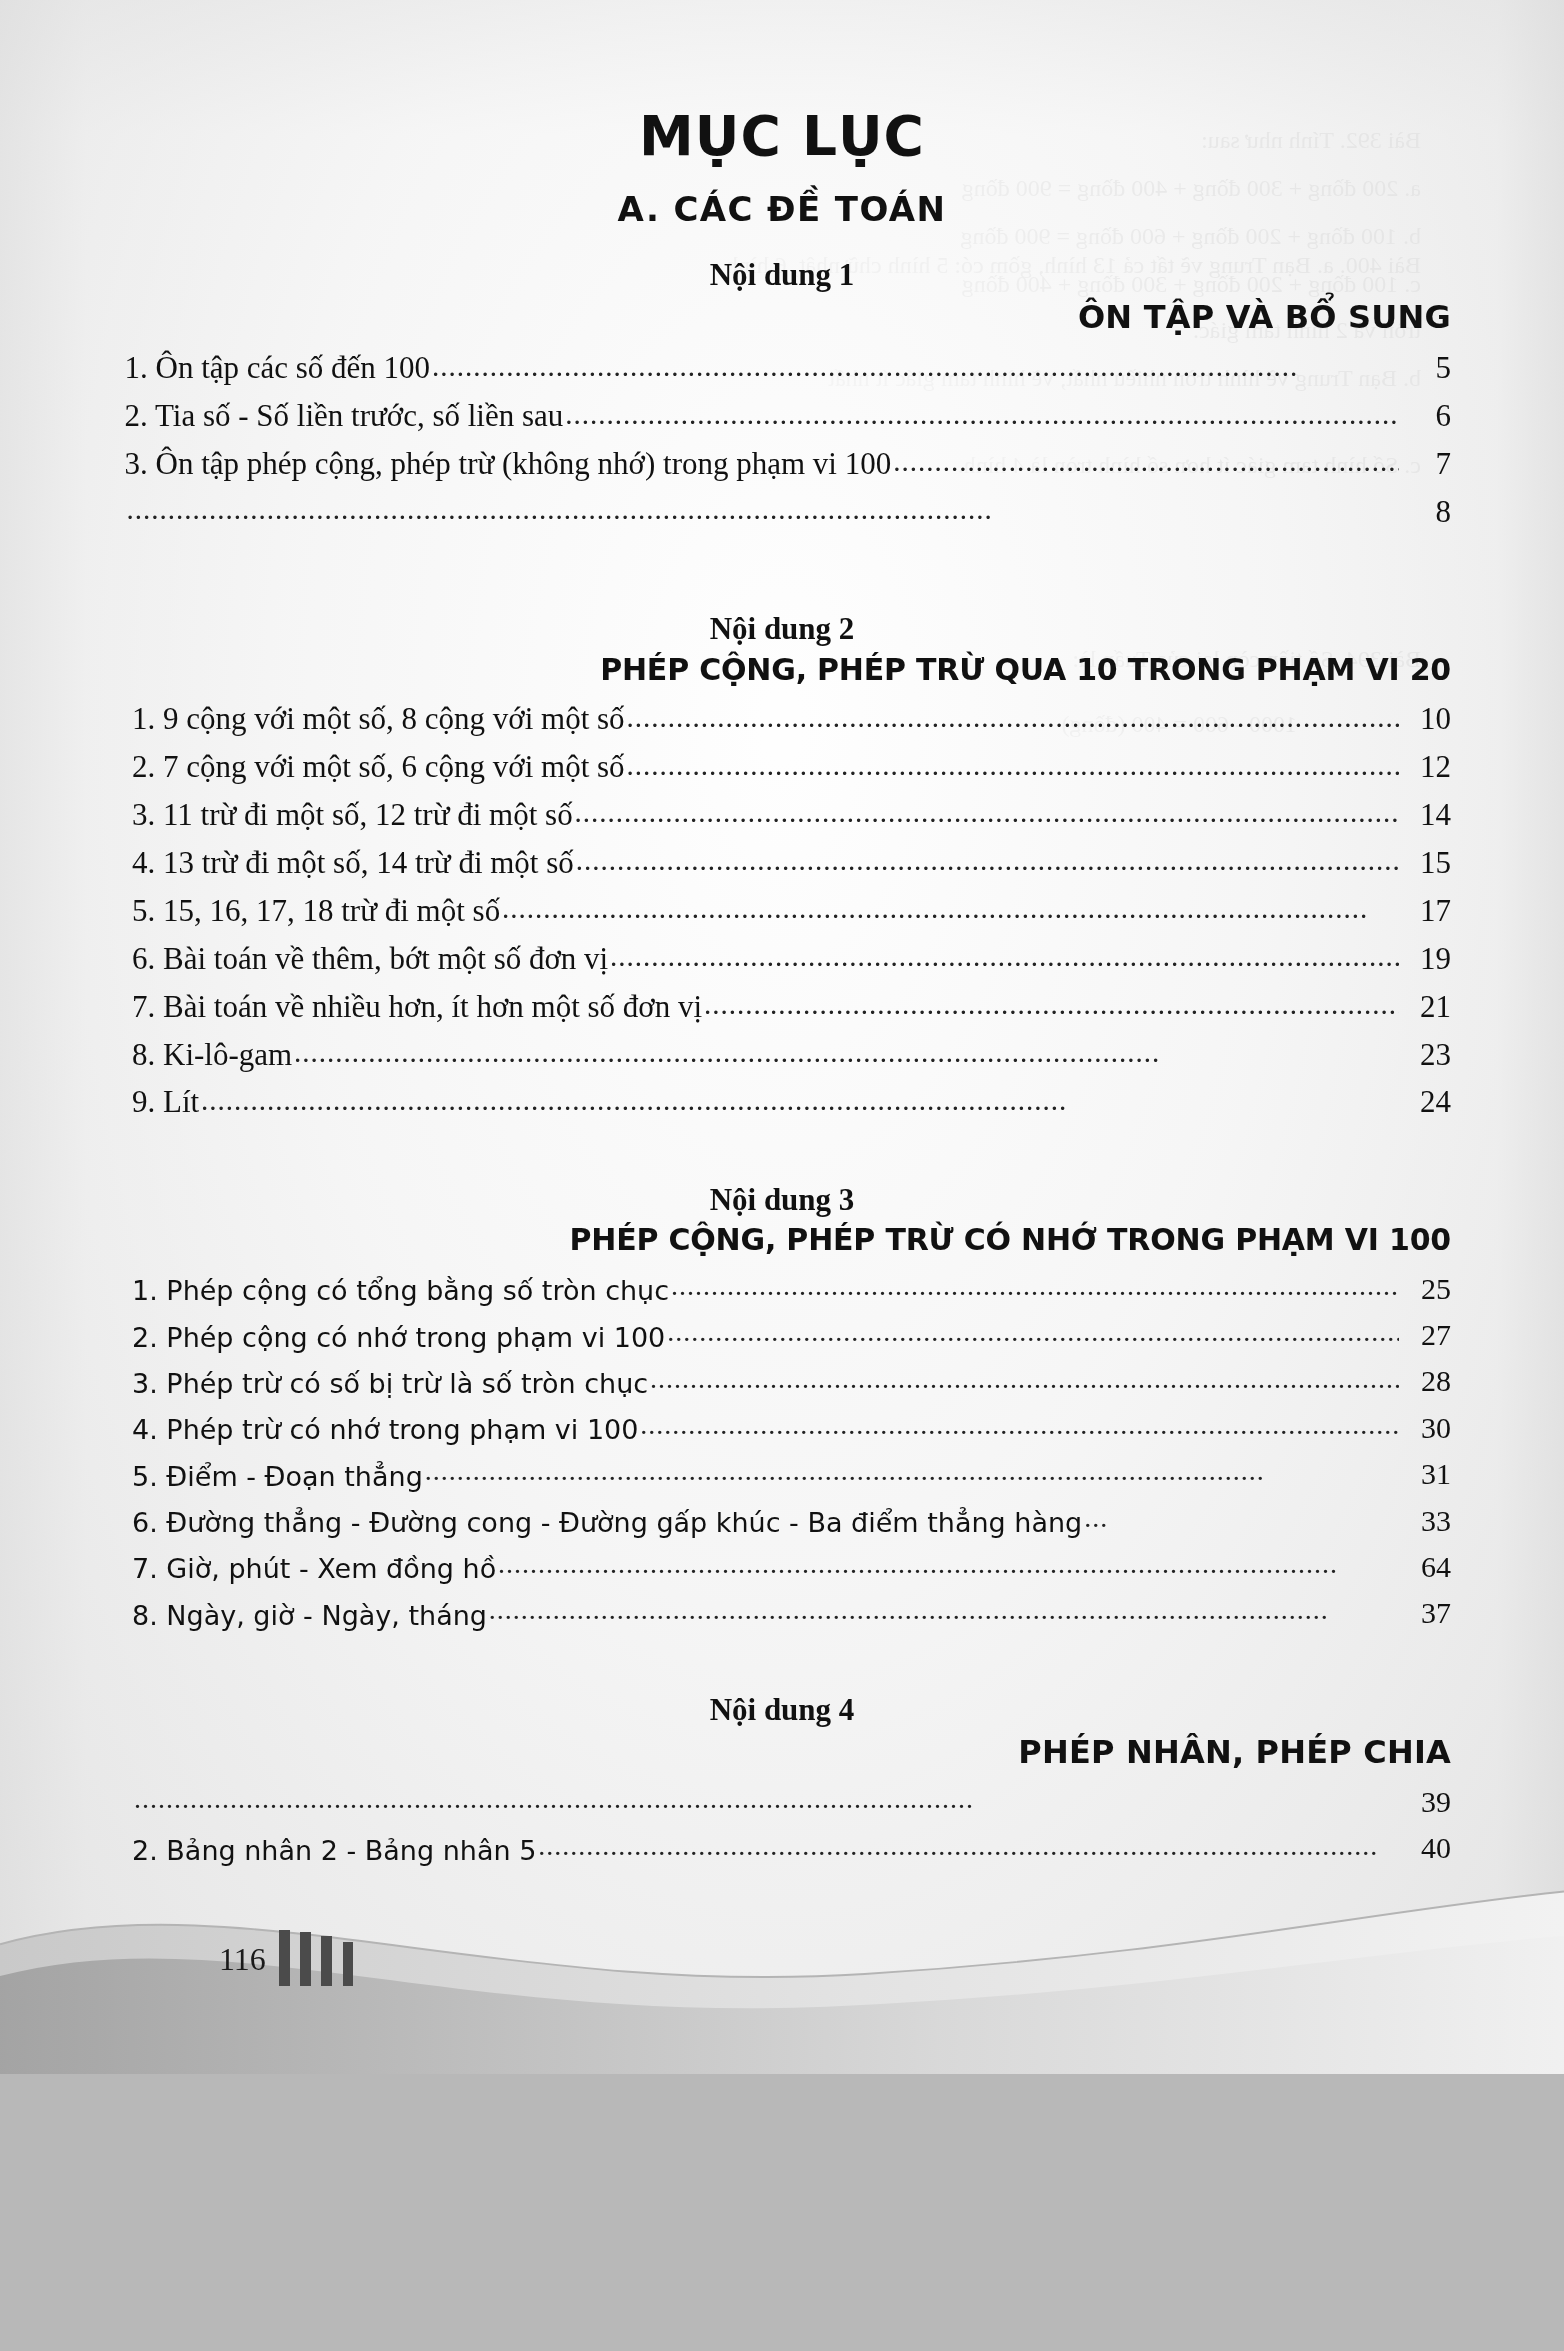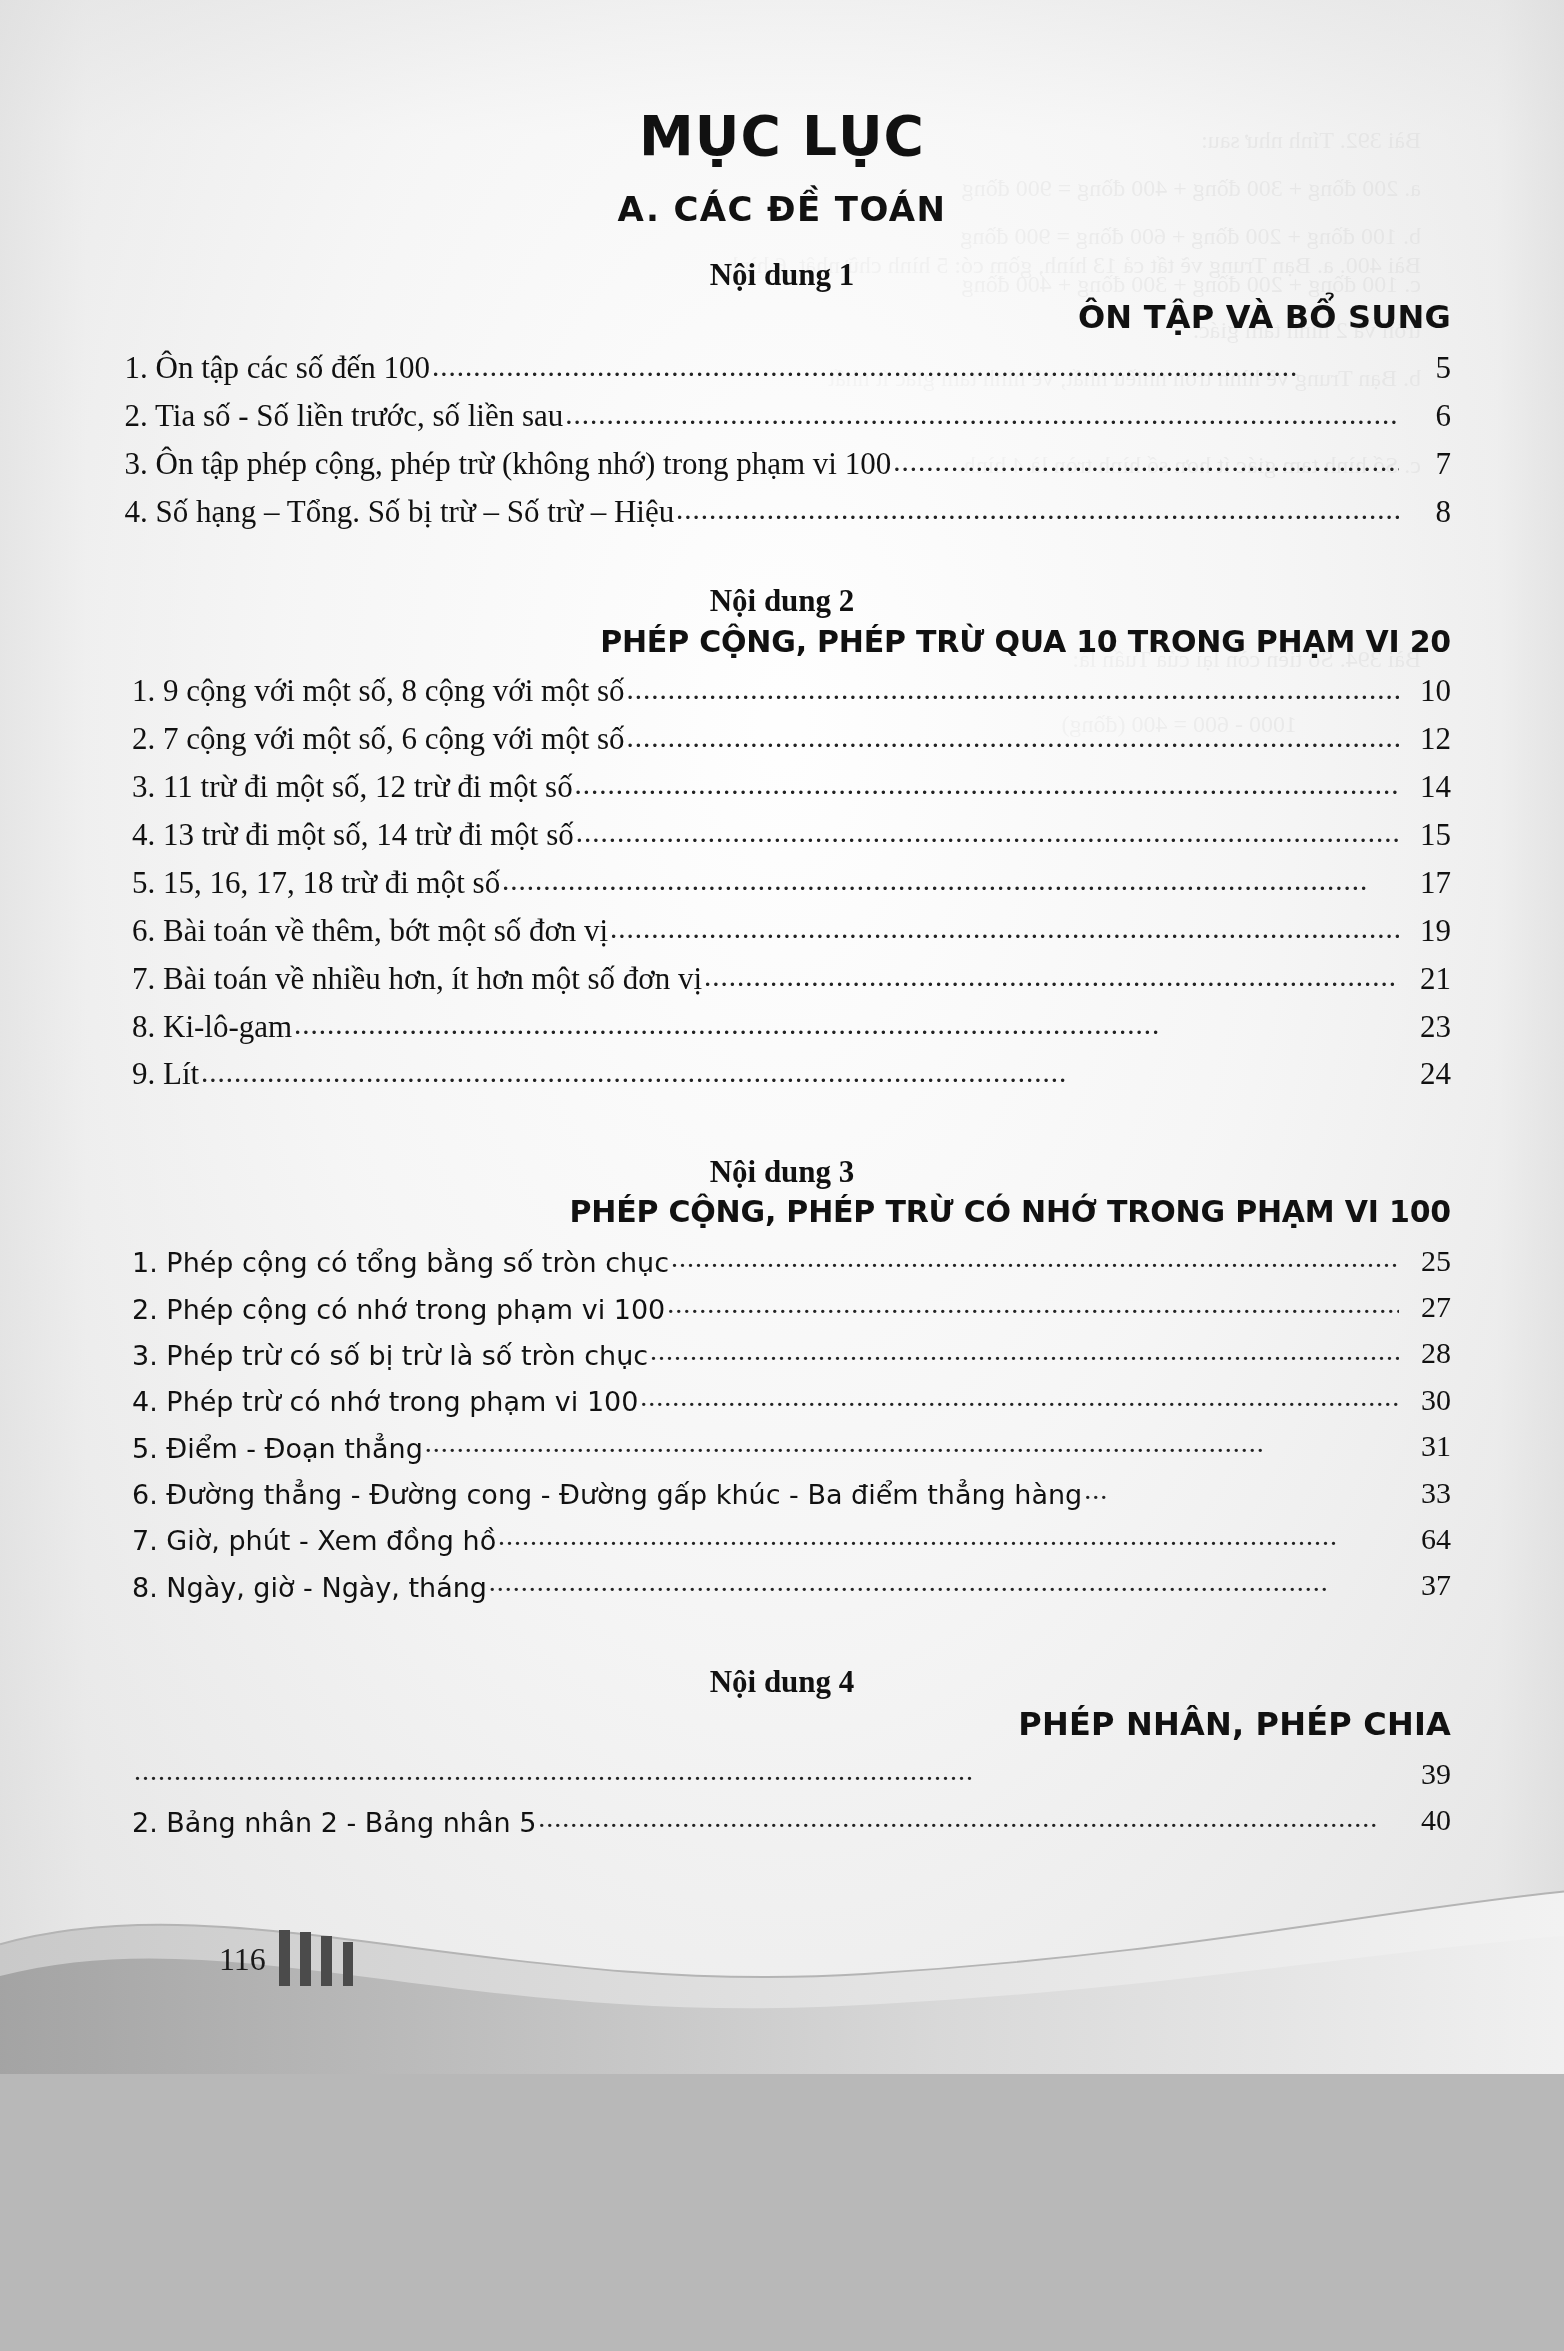--- a/index.html
+++ b/index.html
@@ -187,28 +187,27 @@
           <span class="toc-label">2. Tia số - Số liền trước, số liền sau</span>
           <span class="toc-dots">.........................................................................................................</span>
           <span class="toc-page">6</span>
         </li>
         <li class="toc-row">
           <span class="toc-label">3. Ôn tập phép cộng, phép trừ (không nhớ) trong phạm vi 100</span>
           <span class="toc-dots">.........................................................................................................</span>
           <span class="toc-page">7</span>
         </li>
         <li class="toc-row">
-          <span class="toc-label">4. Số hạng – Tổng. Số bị trừ – Số trừ – Hiệu</span>
           <span class="toc-dots">.........................................................................................................</span>
           <span class="toc-page">8</span>
         </li>
       </ul>
     </div>
 
-    <div class="section s2" style="margin-top:48px;">
+    <div class="section s2" style="margin-top:76px;">
       <div class="section-kicker">Nội dung 2</div>
       <div class="section-heading wide">PHÉP CỘNG, PHÉP TRỪ QUA 10 TRONG PHẠM VI 20</div>
       <ul class="toc-list">
         <li class="toc-row">
           <span class="toc-label">1. 9 cộng với một số, 8 cộng với một số</span>
           <span class="toc-dots">.........................................................................................................</span>
           <span class="toc-page">10</span>
         </li>
         <li class="toc-row">
           <span class="toc-label">2. 7 cộng với một số, 6 cộng với một số</span>

